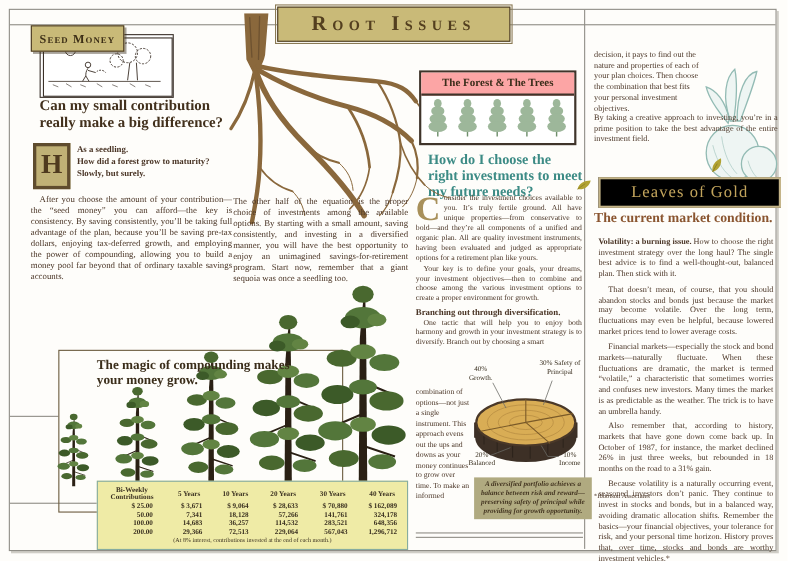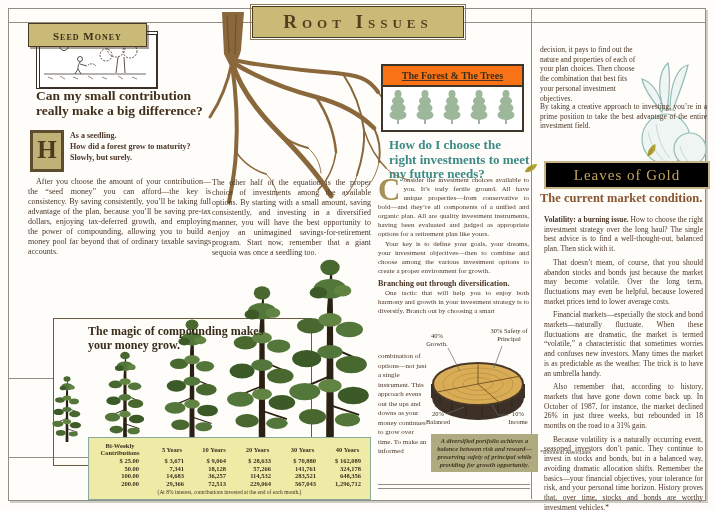--- a/index.html
+++ b/index.html
@@ -8,21 +8,21 @@
   .abs{position:absolute;}
   
   .frame{left:8px;top:8px;width:696px;height:491px;border:1px solid #8f8d86;box-shadow:2px 2px 0 #cfcdc6;}
   .vline{width:1px;background:#8f8d86;}
   .hline{height:1px;background:#8f8d86;}
   
   .masthead{left:252px;top:6px;width:210px;height:30px;background:#c9ba78;border:1px solid #4a3a24;
             outline:1px solid #8a7a55;outline-offset:1px;z-index:6;display:flex;align-items:center;justify-content:center;}
   .masthead span{font-variant:small-caps;font-size:19px;letter-spacing:5px;font-weight:bold;color:#533f1f;}
   
-  .seed-tag{left:28px;top:23px;z-index:5;background:#c9ba78;border:1px solid #4a3a24;padding:2px 24px;
+  .seed-tag{left:28px;top:23px;z-index:5;background:#c9ba78;border:1px solid #4a3a24;padding:2px 7px;
             box-shadow:2px 2px 0 rgba(60,48,30,.45);}
   .seed-tag span{font-variant:small-caps;font-weight:bold;font-size:11px;color:#3c2e16;letter-spacing:1px;}
   .engraving{left:36px;top:31px;width:116px;height:52px;border:1px solid #3a3028;padding:2px;background:#fff;z-index:4;}
   .engraving .inner{width:100%;height:100%;border:1px solid #3a3028;}
   .q-heading{left:36px;top:88px;width:168px;font-size:13.5px;line-height:15px;font-weight:bold;color:#42301c;}
   .dc-row{left:30px;top:130px;width:186px;height:46px;}
   .dc-square{float:left;width:28px;height:36px;background:#c0b176;border:3px solid #5f4c2e;margin:0 6px 0 0;
              text-align:center;font-size:25px;line-height:34px;font-weight:bold;color:#4f3a1e;}
   .qa{font-size:8px;line-height:11px;font-weight:bold;color:#4a3526;}
   .body-col{font-size:8px;line-height:10px;text-align:justify;}
@@ -32,21 +32,21 @@
   .comp-panel{left:53px;top:318px;width:257px;height:146px;border:1px solid #6b5b3e;}
   .comp-heading{left:88px;top:324px;width:180px;font-size:12px;line-height:14px;font-weight:bold;color:#3a2d1a;z-index:3;}
   .comp-table-box{left:88px;top:437px;width:281px;height:61px;background:#efeba6;border:1px solid #86aca0;z-index:4;}
   .comp-table-box table{border-collapse:collapse;table-layout:fixed;width:281px;margin-top:3px;}
   .comp-table-box th{font-size:6.5px;line-height:7px;font-weight:bold;color:#3a3020;text-align:center;padding:1px 0;}
   .comp-table-box td{font-size:6.5px;line-height:7.5px;color:#3a3020;text-align:right;padding:0 9px 0 0;font-weight:bold;}
   .comp-table-box td.c1{padding-right:12px;}
   .tbl-foot{font-size:5.5px;color:#3a3020;text-align:center;margin-top:2px;}
   
   .forest-box{left:381px;top:64px;width:139px;height:64px;border:2px solid #3f342a;background:#fff;z-index:5;}
-  .forest-box .strip{height:19px;background:#f97316;border-bottom:2px solid #3f342a;display:flex;align-items:center;justify-content:center;text-decoration:underline;}
+  .forest-box .strip{height:19px;background:#fca5a5;border-bottom:2px solid #3f342a;display:flex;align-items:center;justify-content:center;}
   .forest-box .strip span{font-size:10px;font-weight:bold;color:#3a2d1a;}
   .forest-heading{left:389px;top:138px;width:141px;font-size:13px;line-height:14.5px;font-weight:bold;color:#3c8b85;}
   .forest-text{left:378px;top:176px;width:151px;font-size:7px;line-height:9px;text-align:justify;}
   .forest-text p{margin:0 0 1px 0;text-indent:7px;}
   .forest-text p.flush{text-indent:0;}
   .dc-c{float:left;font-size:31px;line-height:26px;font-weight:bold;color:#a8905a;margin:1px 3px 0 0;}
   .subhead{font-weight:bold;font-size:8px;margin:3px 0 1px 0 !important;text-indent:0 !important;}
   .narrow-col{left:378px;top:352px;width:50px;font-size:7px;line-height:9.5px;}
   .pie-label{font-size:6.5px;line-height:7.5px;text-align:center;color:#3a3020;z-index:3;}
   .caption-box{left:431px;top:434px;width:99px;background:#b0aa80;padding:3px 4px;z-index:3;}

